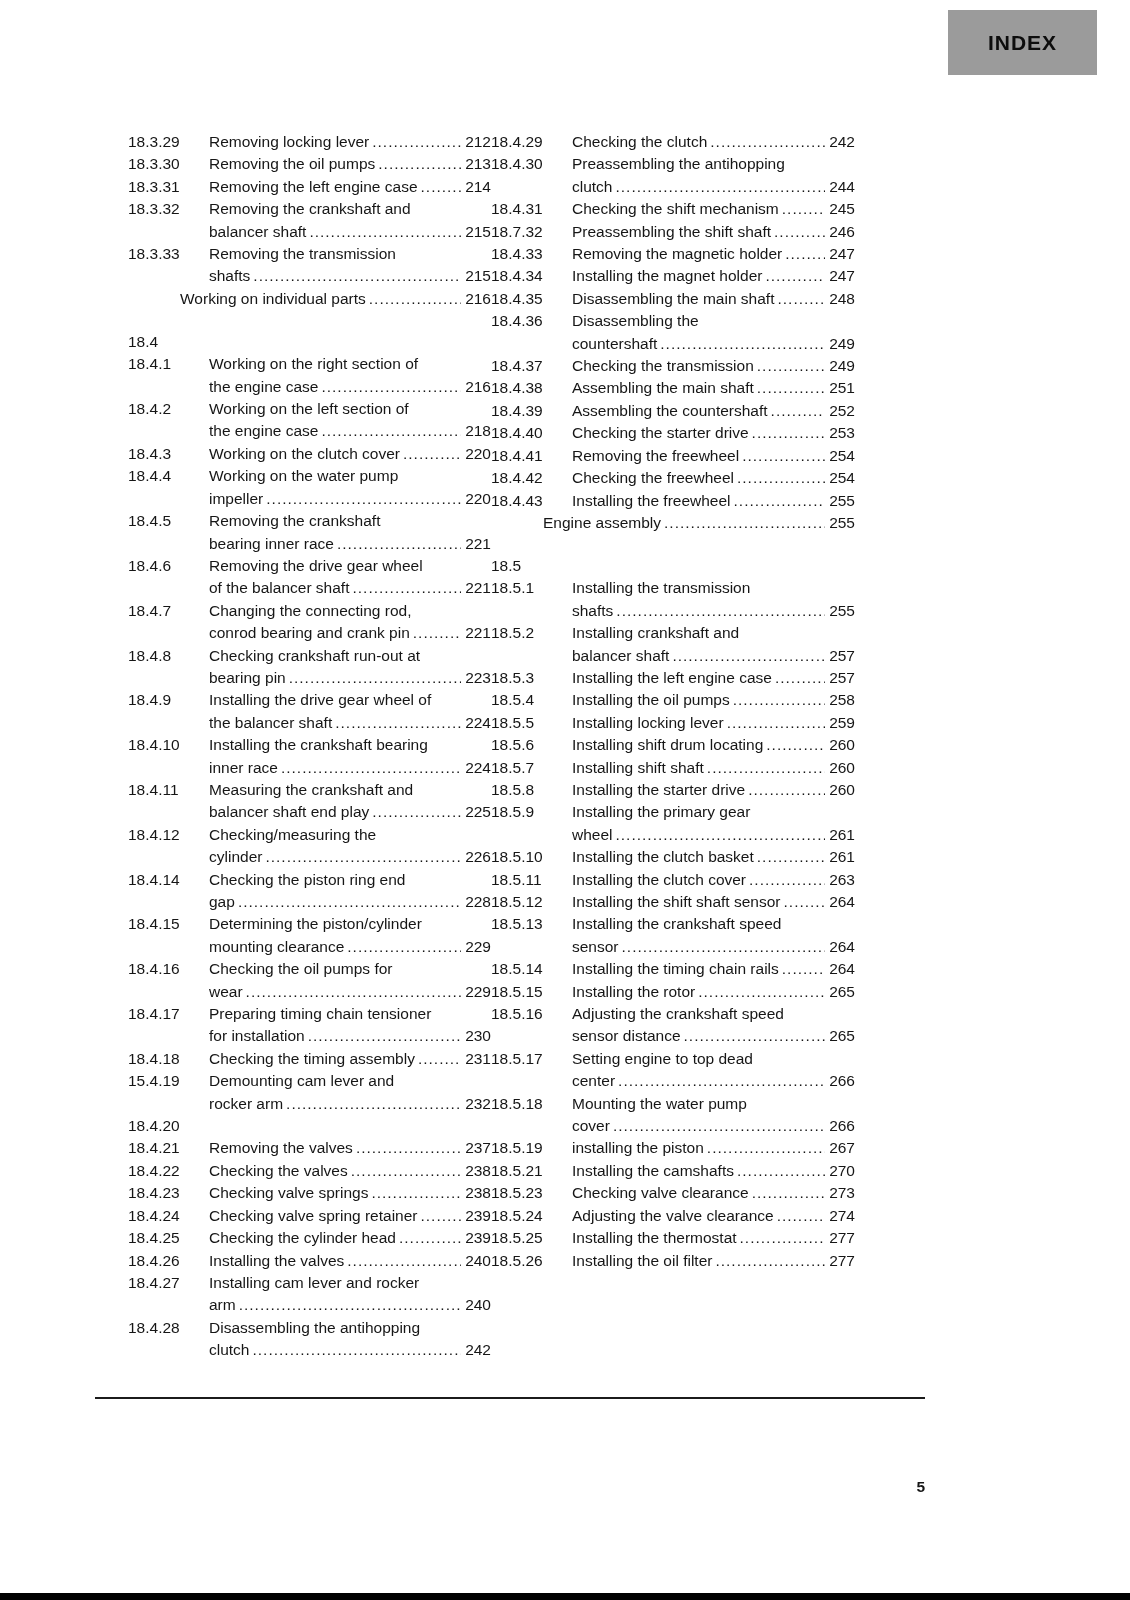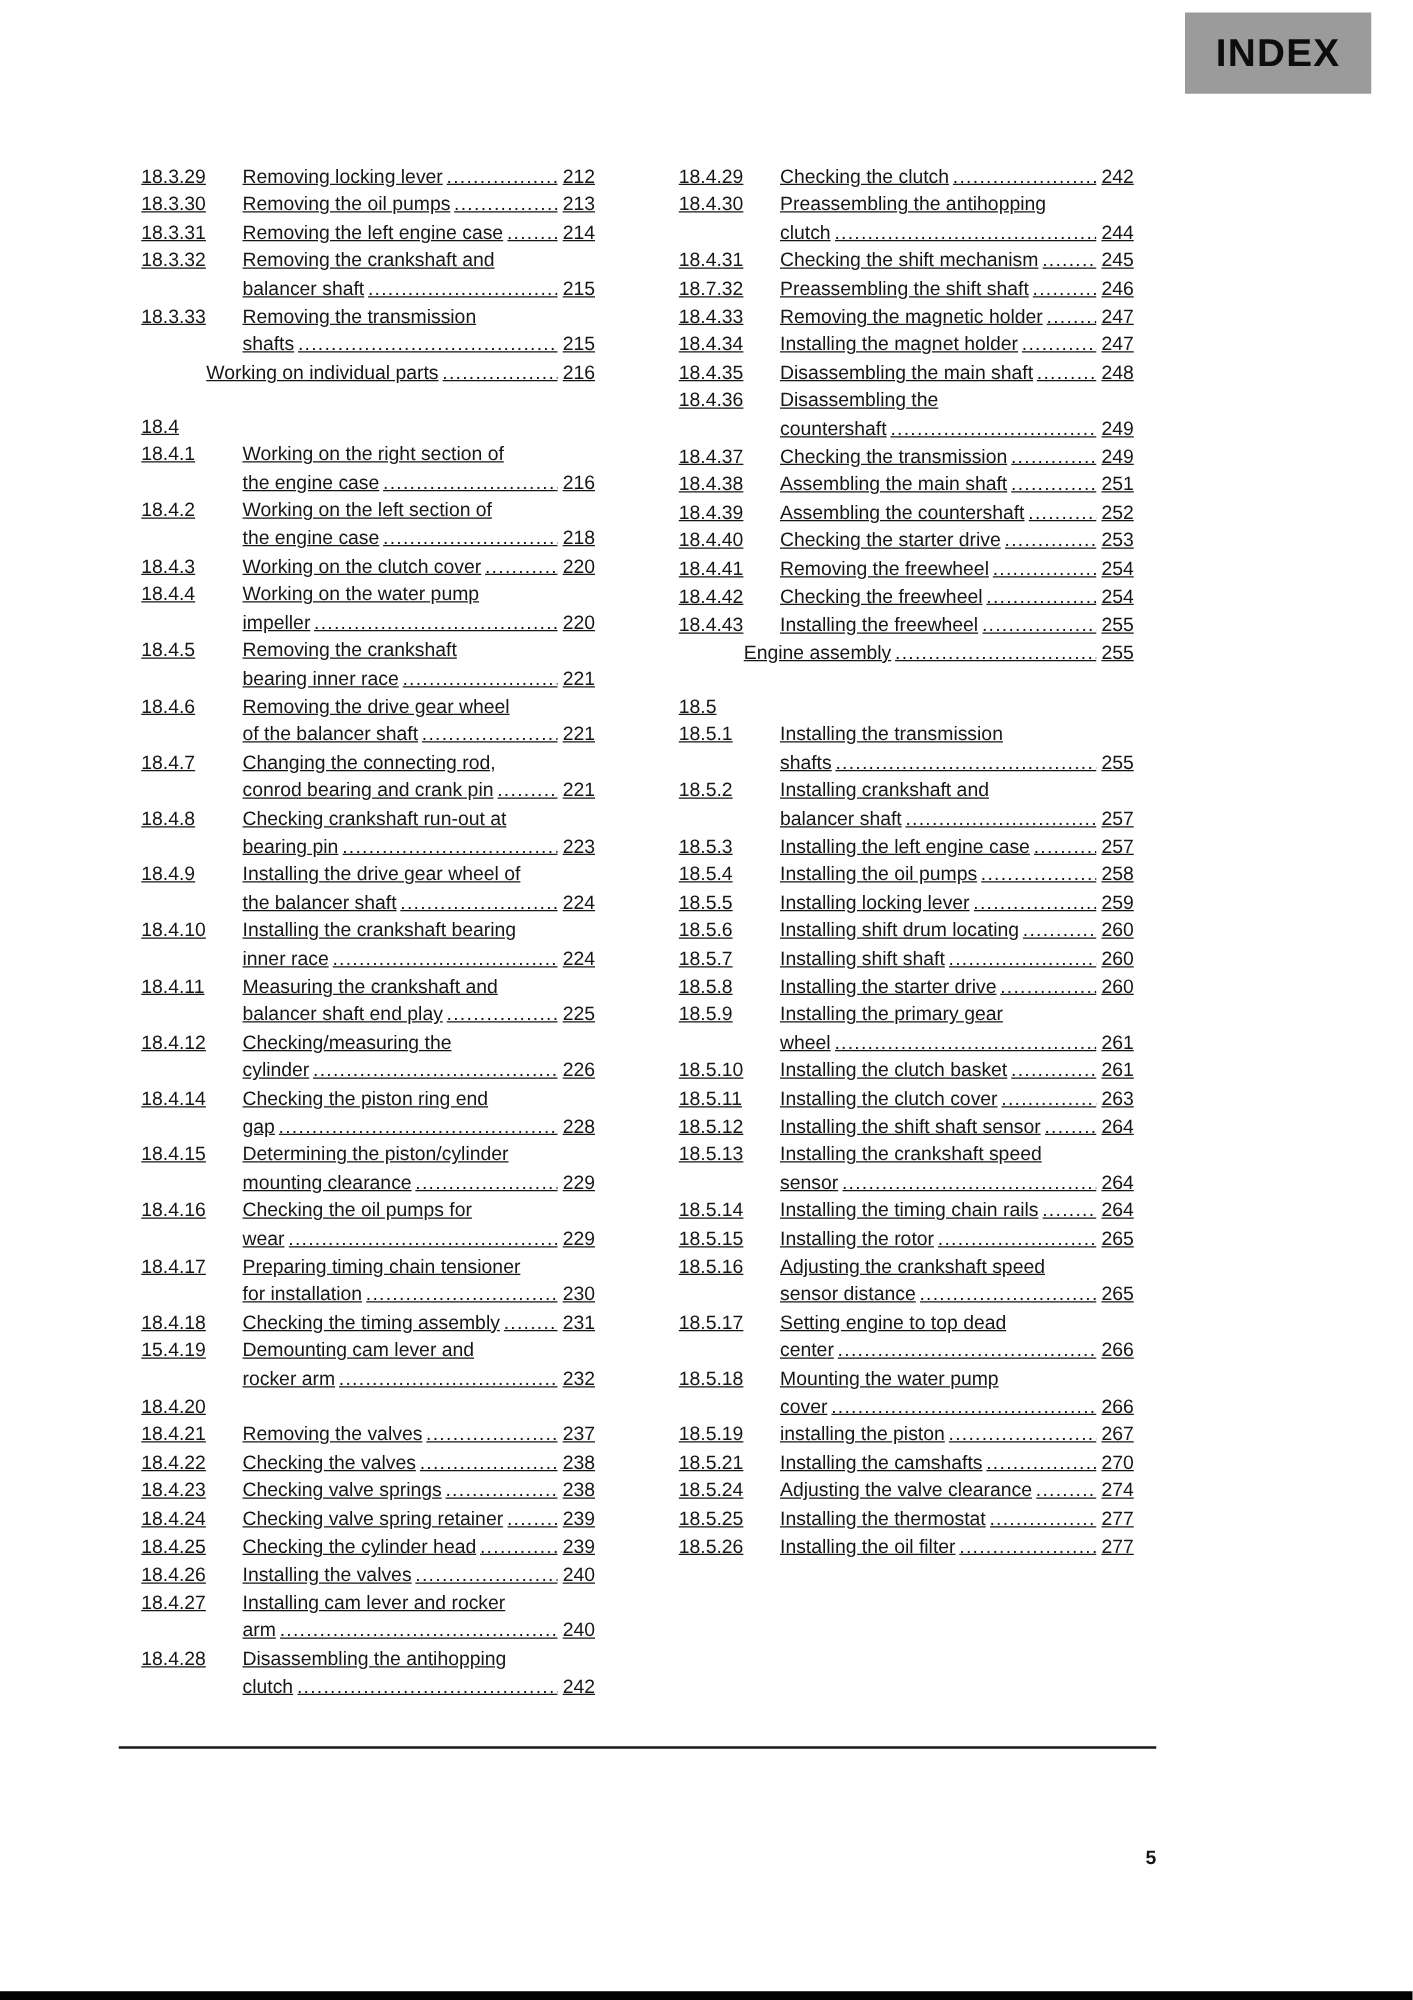--- a/index.html
+++ b/index.html
@@ -12,28 +12,26 @@
     overflow: hidden;
   }
   .index-box {
     position: absolute;
     left: 948px; top: 10px;
     width: 149px; height: 65px;
     background: #9b9b9b;
     display: flex; align-items: center; justify-content: center;
   }
   .index-box .index-label {
-    font-size: 31px; font-weight: 700; letter-spacing: 1px; color: #0d0d0d;
+    font-size: 21px; font-weight: 700; letter-spacing: 1px; color: #0d0d0d;
   }
   .toc {
     position: absolute;
-    left: 113px; top: 131px;
+    left: 128px; top: 131px;
     display: flex;
-    gap: 67px;
-    text-decoration: underline;
   }
   .col { width: 363px; }
   .col-right { width: 364px; }
   .entry { display: flex; font-size: 15.5px; line-height: 22.4px; }
   .num { width: 81px; flex-shrink: 0; white-space: nowrap; }
   .entry.section .num { width: 52px; margin-top: 43px; }
   .body { flex: 1; min-width: 0; }
   .pre-line { white-space: nowrap; }
   .last-line { display: flex; }
   .t { white-space: nowrap; flex-shrink: 0; }
@@ -783,20 +781,30 @@
     <span class="num">18.5.21</span>
     <div class="body">
       <div class="last-line">
         <span class="t">Installing the camshafts</span>
         <span class="leader"></span>
         <span class="page">270</span>
       </div>
     </div>
   </div>
       <div class="entry">
+    <span class="num">18.5.23</span>
+    <div class="body">
+      <div class="last-line">
+        <span class="t">Checking valve clearance</span>
+        <span class="leader"></span>
+        <span class="page">273</span>
+      </div>
+    </div>
+  </div>
+      <div class="entry">
     <span class="num">18.5.24</span>
     <div class="body">
       <div class="last-line">
         <span class="t">Adjusting the valve clearance</span>
         <span class="leader"></span>
         <span class="page">274</span>
       </div>
     </div>
   </div>
       <div class="entry">

